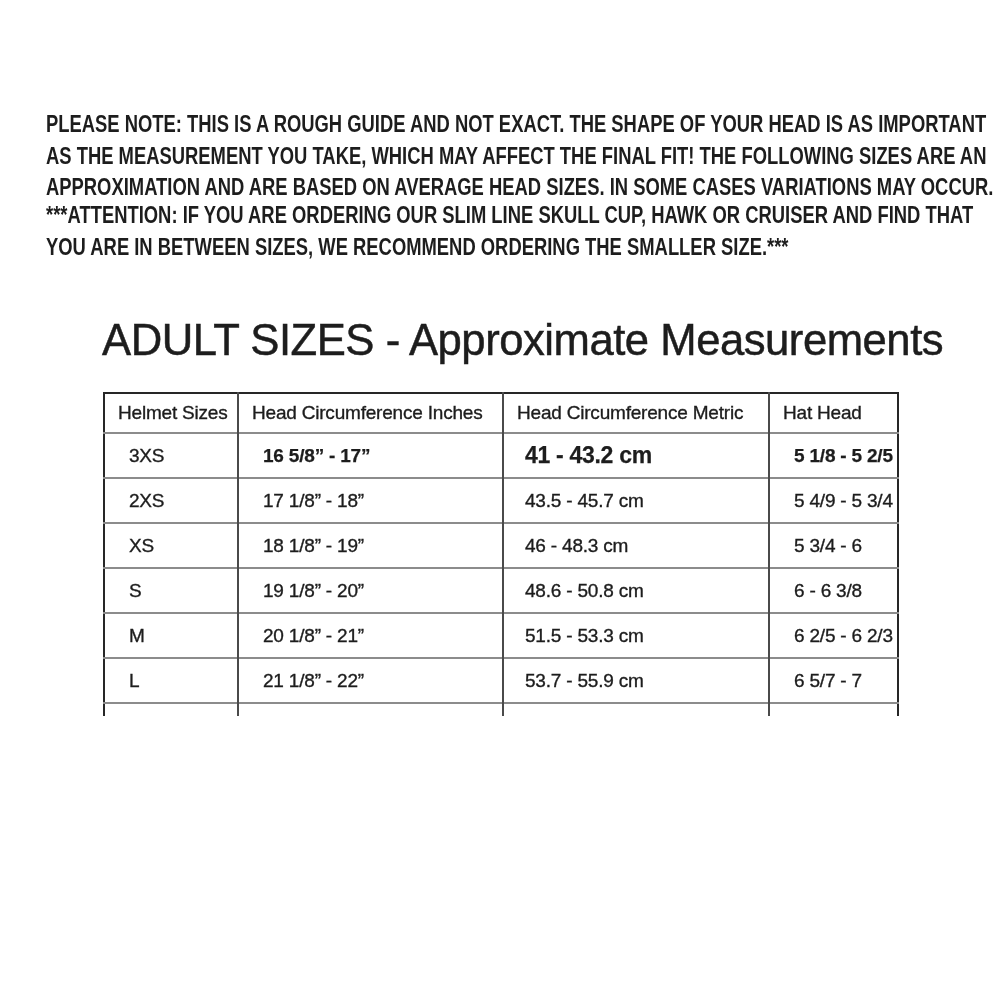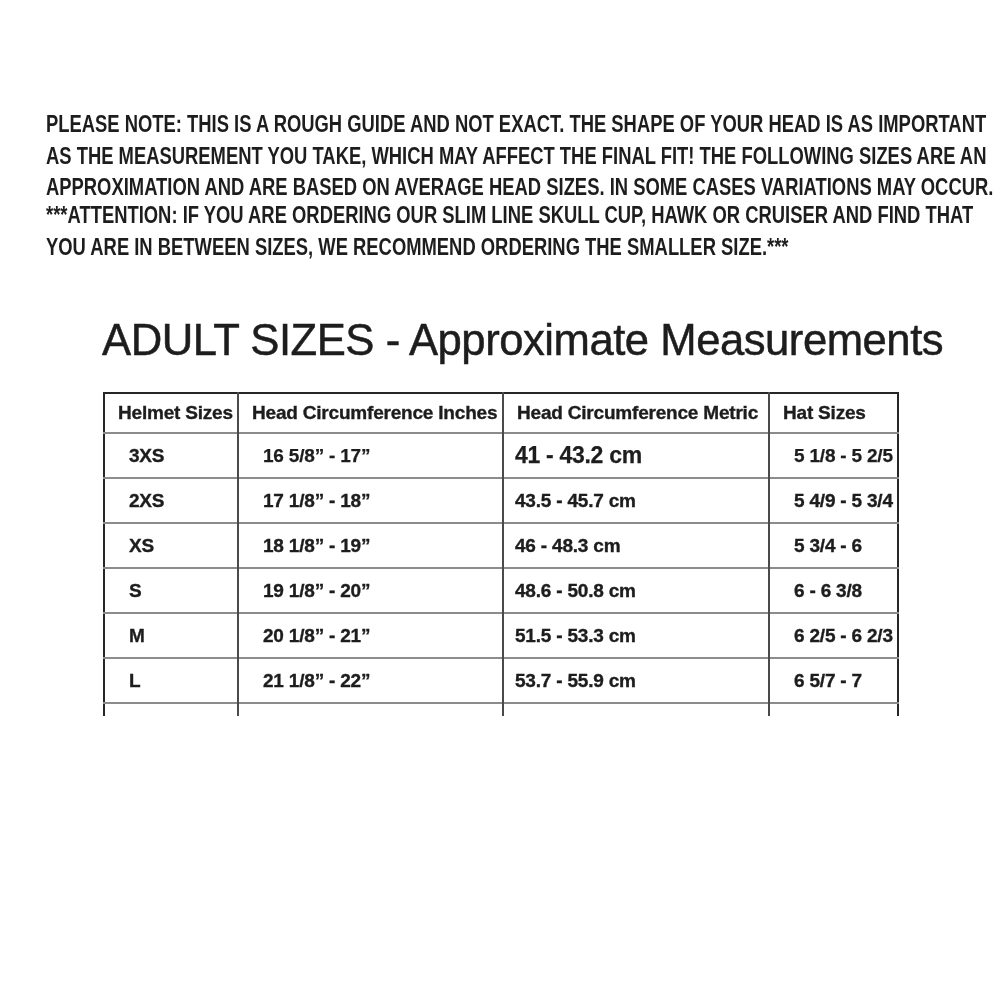--- a/index.html
+++ b/index.html
@@ -31,28 +31,28 @@
     position:absolute;left:103px;top:392px;width:794px;
     border-collapse:collapse;table-layout:fixed;
     font-size:19px;letter-spacing:-0.2px;
     border:2px solid #262626;
   }
   .size-table th,.size-table td{
     text-align:left;vertical-align:middle;
     padding:0 4px 0 13px;
     border-left:2px solid #4a4a4a;
     border-top:2px solid #8c8c8c;
-    font-weight:700;
+    font-weight:400;
     -webkit-text-stroke:0.35px #1d1d1d;
     overflow:hidden;white-space:nowrap;
   }
   .size-table th:first-child,.size-table td:first-child{border-left:none;}
   .size-table thead th{border-top:none;height:38px;}
   .size-table td{height:43px;padding-left:24px;}
-  .size-table td:nth-child(3){padding-left:11px;border-radius:9px;}
+  .size-table td:nth-child(3){padding-left:21px;border-radius:9px;}
   .size-table td.emph{font-weight:700;-webkit-text-stroke:0.25px #1d1d1d;}
   .size-table td.emph-big{font-size:23px;letter-spacing:-0.3px;}
 </style>
 </head>
 <body>
 
 <div class="page">
 
   <div class="para" id="note-para">
     <span class="line">PLEASE NOTE: THIS IS A ROUGH GUIDE AND NOT EXACT. THE SHAPE OF YOUR HEAD IS AS IMPORTANT</span>
@@ -72,21 +72,21 @@
       <col style="width:134px">
         <col style="width:265px">
         <col style="width:266px">
         <col style="width:129px">
     </colgroup>
     <thead>
       <tr>
         <th>Helmet Sizes</th>
         <th>Head Circumference Inches</th>
         <th>Head Circumference Metric</th>
-        <th>Hat Sizes</th>
+        <th>Hat Head</th>
       </tr>
     </thead>
     <tbody>
         <tr>
           <td>3XS</td>
           <td class="emph">16 5/8” - 17”</td>
           <td class="emph emph-big">41 - 43.2 cm</td>
           <td class="emph">5 1/8 - 5 2/5</td>
         </tr>
         <tr>

